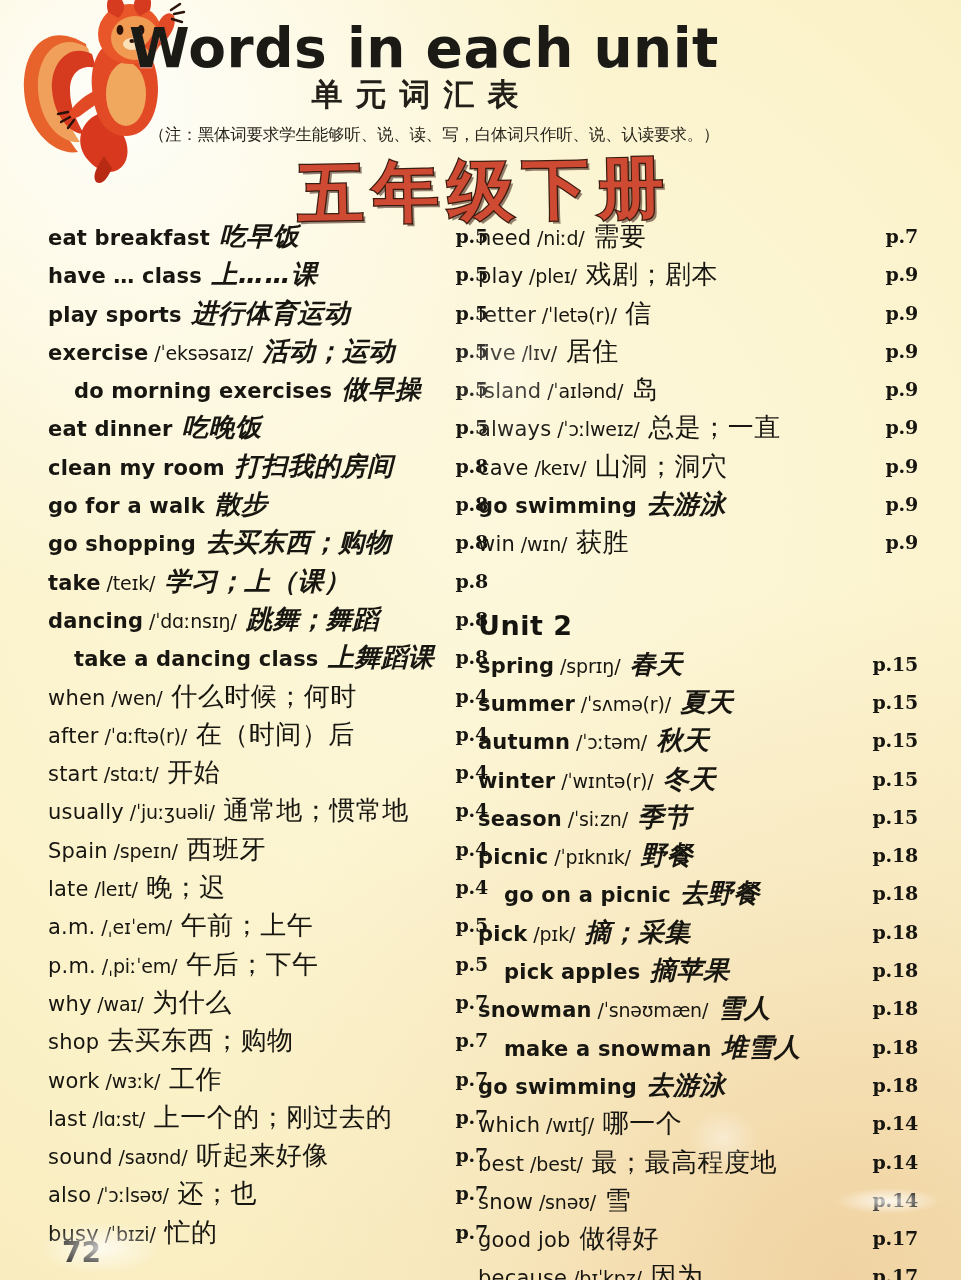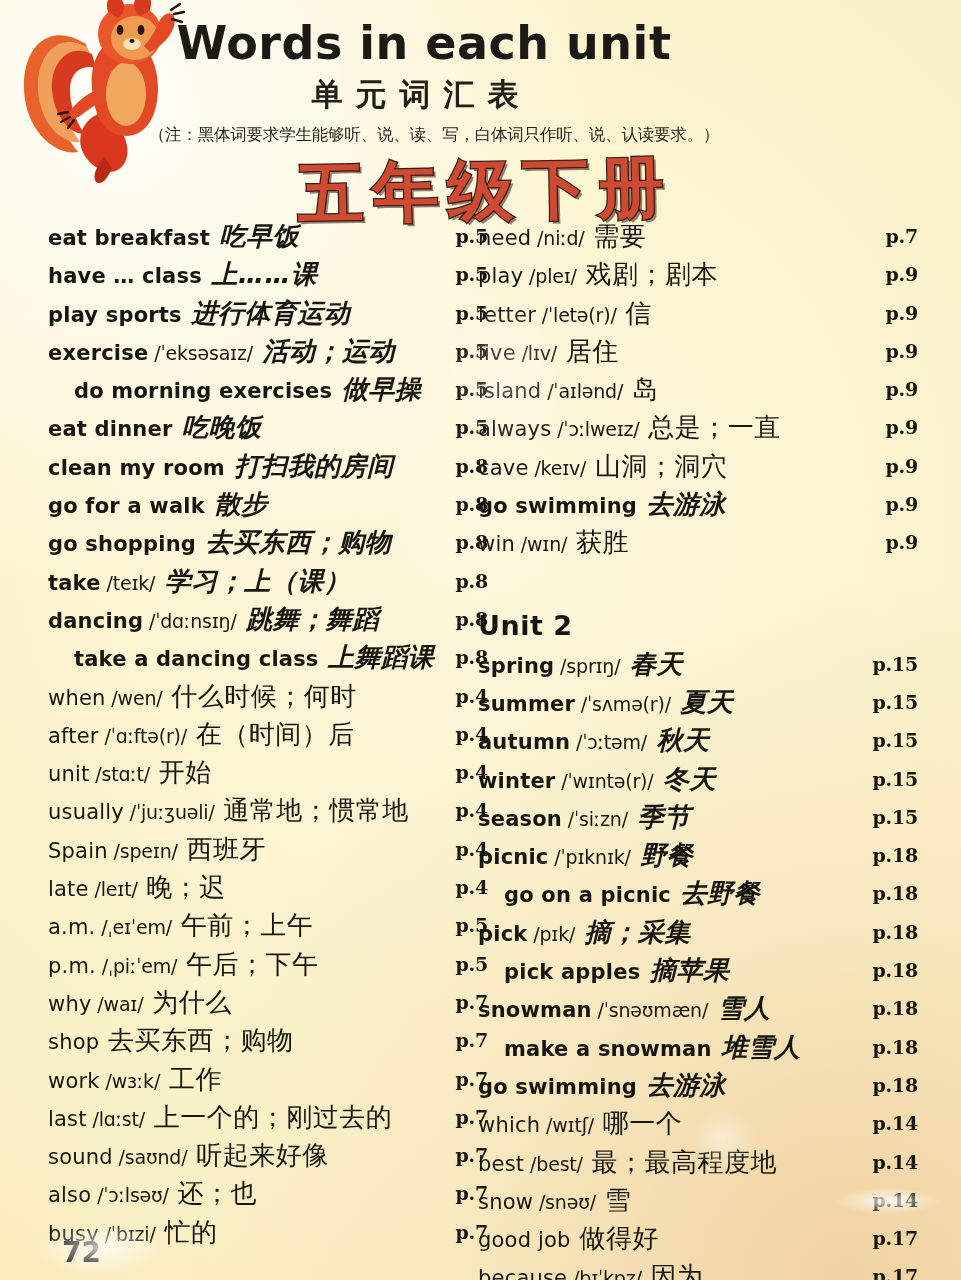--- a/index.html
+++ b/index.html
@@ -42,21 +42,21 @@
     height: 200px;
   }
 
   .title-main {
     position: absolute;
     left: 0;
     top: 16px;
     width: 848px;
     text-align: center;
     font-family: "DejaVu Sans", sans-serif;
-    font-size: 46px;
+    font-size: 55px;
     font-weight: bold;
     letter-spacing: 0.5px;
     color: #1c1a14;
     text-shadow: 0 1px 0 rgba(255,255,255,0.5);
   }
 
   .title-cn {
     position: absolute;
     left: 0;
     top: 74px;
@@ -271,21 +271,21 @@
           <div class="entry indent bold-cn"><span class="w">do morning exercises</span><span class="cn"> 做早操</span><span class="pg">p.5</span></div>
           <div class="entry bold-cn"><span class="w">eat dinner</span><span class="cn"> 吃晚饭</span><span class="pg">p.5</span></div>
           <div class="entry bold-cn"><span class="w">clean my room</span><span class="cn"> 打扫我的房间</span><span class="pg">p.8</span></div>
           <div class="entry bold-cn"><span class="w">go for a walk</span><span class="cn"> 散步</span><span class="pg">p.8</span></div>
           <div class="entry bold-cn"><span class="w">go shopping</span><span class="cn"> 去买东西；购物</span><span class="pg">p.8</span></div>
           <div class="entry bold-cn"><span class="w">take</span><span class="ipa"> /teɪk/</span><span class="cn"> 学习；上（课）</span><span class="pg">p.8</span></div>
           <div class="entry bold-cn"><span class="w">dancing</span><span class="ipa"> /ˈdɑːnsɪŋ/</span><span class="cn"> 跳舞；舞蹈</span><span class="pg">p.8</span></div>
           <div class="entry indent bold-cn"><span class="w">take a dancing class</span><span class="cn"> 上舞蹈课</span><span class="pg">p.8</span></div>
           <div class="entry light"><span class="w">when</span><span class="ipa"> /wen/</span><span class="cn"> 什么时候；何时</span><span class="pg">p.4</span></div>
           <div class="entry light"><span class="w">after</span><span class="ipa"> /ˈɑːftə(r)/</span><span class="cn"> 在（时间）后</span><span class="pg">p.4</span></div>
-          <div class="entry light"><span class="w">unit</span><span class="ipa"> /stɑːt/</span><span class="cn"> 开始</span><span class="pg">p.4</span></div>
+          <div class="entry light"><span class="w">start</span><span class="ipa"> /stɑːt/</span><span class="cn"> 开始</span><span class="pg">p.4</span></div>
           <div class="entry light"><span class="w">usually</span><span class="ipa"> /ˈjuːʒuəli/</span><span class="cn"> 通常地；惯常地</span><span class="pg">p.4</span></div>
           <div class="entry light"><span class="w">Spain</span><span class="ipa"> /speɪn/</span><span class="cn"> 西班牙</span><span class="pg">p.4</span></div>
           <div class="entry light"><span class="w">late</span><span class="ipa"> /leɪt/</span><span class="cn"> 晚；迟</span><span class="pg">p.4</span></div>
           <div class="entry light"><span class="w">a.m.</span><span class="ipa"> /ˌeɪˈem/</span><span class="cn"> 午前；上午</span><span class="pg">p.5</span></div>
           <div class="entry light"><span class="w">p.m.</span><span class="ipa"> /ˌpiːˈem/</span><span class="cn"> 午后；下午</span><span class="pg">p.5</span></div>
           <div class="entry light"><span class="w">why</span><span class="ipa"> /waɪ/</span><span class="cn"> 为什么</span><span class="pg">p.7</span></div>
           <div class="entry light"><span class="w">shop</span><span class="cn"> 去买东西；购物</span><span class="pg">p.7</span></div>
           <div class="entry light"><span class="w">work</span><span class="ipa"> /wɜːk/</span><span class="cn"> 工作</span><span class="pg">p.7</span></div>
           <div class="entry light"><span class="w">last</span><span class="ipa"> /lɑːst/</span><span class="cn"> 上一个的；刚过去的</span><span class="pg">p.7</span></div>
           <div class="entry light"><span class="w">sound</span><span class="ipa"> /saʊnd/</span><span class="cn"> 听起来好像</span><span class="pg">p.7</span></div>

